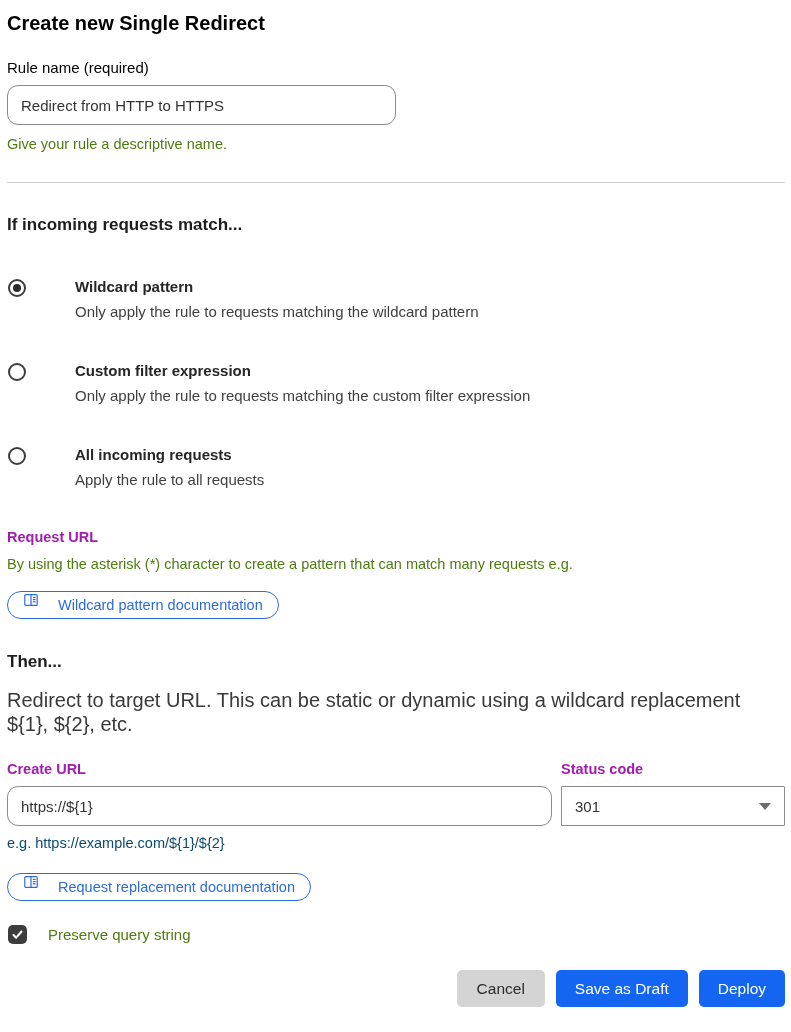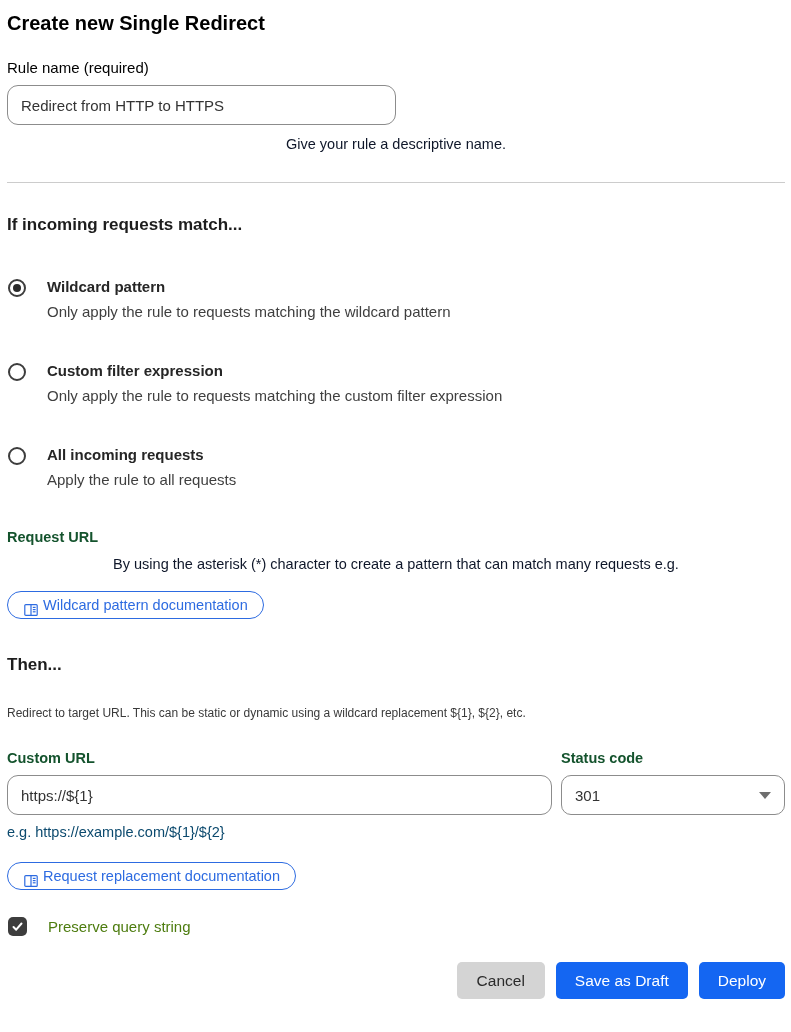--- a/index.html
+++ b/index.html
@@ -20,21 +20,21 @@
     color: #000000;
     margin: 4px 0 0 0;
     line-height: 26px;
   }
 
   .field-label {
     font-size: 15px;
     color: #000000;
     display: block;
   }
-  .field-label.strong { font-weight: 700; font-size: 14.5px; color: #14532d; }
+  .field-label.strong { font-weight: 700; font-size: 14.5px; color: #a21caf; }
 
   .rule-name-label { margin-top: 23px; }
 
   .text-input {
     display: block;
     margin-top: 9px;
     height: 40px;
     border: 1px solid #8c8c8c;
     border-radius: 11px;
     padding: 0 13px;
@@ -42,24 +42,23 @@
     color: #333333;
     font-family: "Liberation Sans", "DejaVu Sans", sans-serif;
     background: #fff;
     outline: none;
     width: 100%;
   }
   .rule-name-input { width: 389px; }
 
   .help-text {
     font-size: 14.5px;
-    color: #0f172a;
+    color: #4d7c0f;
     margin-top: 7px;
     line-height: 24px;
-    text-align: center;
   }
 
   hr.divider {
     border: none;
     border-top: 1px solid #cccccc;
     margin: 26px 0 0 0;
   }
 
   .section-heading {
     font-size: 17px;
@@ -67,20 +66,21 @@
     color: #1d1d1d;
     margin: 32px 0 0 0;
   }
 
   .radio-group { margin-top: 42px; }
   .radio-row {
     display: flex;
     align-items: flex-start;
     margin-bottom: 38px;
     cursor: pointer;
+    gap: 28px;
   }
   .radio-circle {
     width: 18px;
     height: 18px;
     border: 2px solid #3d3d3d;
     border-radius: 50%;
     margin: 2px 0 0 1px;
     flex: 0 0 auto;
     position: relative;
     background: #fff;
@@ -106,56 +106,56 @@
     margin-top: 4px;
     line-height: 22px;
   }
 
   .request-url-label { margin-top: 0; }
   .request-url-block { margin-top: 36px; }
 
   .doc-button {
     margin-top: 15px;
     display: inline-flex;
-    align-items: flex-end;
-    gap: 4px;
+    align-items: flex-start;
+    gap: 19px;
     border: 1px solid #2d6be1;
     color: #2d6be1;
     background: #ffffff;
     border-radius: 999px;
     height: 28px;
     padding: 0 15px;
     font-size: 14.5px;
     font-family: "Liberation Sans", "DejaVu Sans", sans-serif;
     cursor: pointer;
     line-height: 26px;
   }
   .doc-button svg { display: block; }
 
   .then-heading { margin-top: 33px; }
   .then-desc {
-    font-size: 12px;
+    font-size: 20px;
     color: #3a3a3a;
-    margin-top: 26px;
+    margin-top: 16px;
     line-height: 24px;
   }
 
   .fields-row {
     display: flex;
     margin-top: 25px;
     gap: 9px;
   }
   .target-col { width: 545px; }
   .status-col { width: 224px; }
 
   .select-box {
     margin-top: 9px;
     height: 40px;
     border: 1px solid #8c8c8c;
-    border-radius: 10px;
+    border-radius: 1px;
     padding: 0 13px;
     font-size: 15px;
     color: #333333;
     display: flex;
     align-items: center;
     justify-content: space-between;
     cursor: pointer;
     background: #fff;
   }
   .select-caret {
@@ -276,21 +276,21 @@
     </span>
     <span>Wildcard pattern documentation</span>
   </button>
 </div>
 
 <h2 class="section-heading then-heading">Then...</h2>
 <div class="then-desc">Redirect to target URL. This can be static or dynamic using a wildcard replacement ${1}, ${2}, etc.</div>
 
 <div class="fields-row">
   <div class="target-col">
-    <label class="field-label strong">Custom URL</label>
+    <label class="field-label strong">Create URL</label>
     <input class="text-input" type="text" value="https://${1}" style="">
     <div class="eg-text">e.g. https://example.com/${1}/${2}</div>
     <button class="doc-button doc-button-2">
       <span>
         <svg width="16" height="16" viewBox="0 0 16 16" fill="none" stroke="#2d6be1" stroke-width="1.2">
           <rect x="1.8" y="2.6" width="12.4" height="10.8" rx="1"></rect>
           <line x1="8" y1="2.6" x2="8" y2="13.4"></line>
           <line x1="9.8" y1="5.4" x2="12.6" y2="5.4"></line>
           <line x1="9.8" y1="7.6" x2="12.6" y2="7.6"></line>
           <line x1="9.8" y1="9.8" x2="12.6" y2="9.8"></line>

